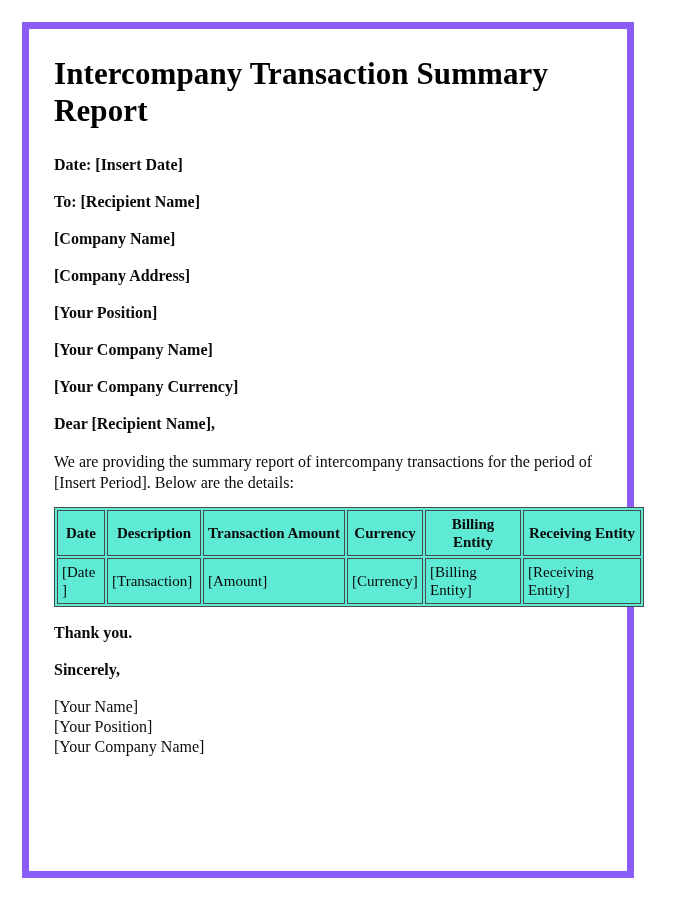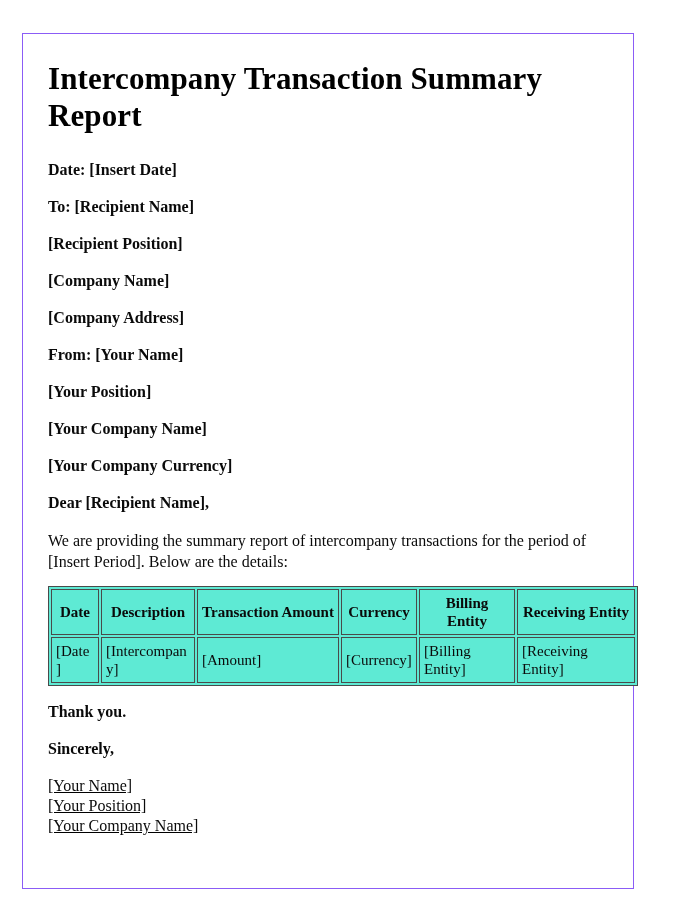--- a/index.html
+++ b/index.html
@@ -12,24 +12,24 @@
     height: 900px;
     font-family: "Liberation Serif", "DejaVu Serif", serif;
     color: #000000;
     overflow: hidden;
   }
 
   
   .page {
     position: absolute;
     left: 22px;
-    top: 33px;
+    top: 22px;
     width: 612px;
     height: 856px;
-    border: 1px solid #8b5cf6;
+    border: 7px solid #8b5cf6;
     box-sizing: border-box;
     background: #ffffff;
   }
   .page-inner {
     padding: 26px 24px 0 25px;
     box-sizing: border-box;
     height: 100%;
   }
 
   
@@ -95,48 +95,45 @@
   col.c-date      { width: 48px;  }
   col.c-desc      { width: 94px;  }
   col.c-amount    { width: 142px; }
   col.c-currency  { width: 76px;  }
   col.c-billing   { width: 96px;  }
   col.c-receiving { width: 118px; }
 
   
   .signature-block {
     margin-top: 11px;
-    text-decoration: underline;
   }
   .signature-block .sig-line {
     font-size: 16px;
     line-height: 20px;
     margin: 0;
     color: #0a0a0a;
   }
 </style>
 </head>
 <body>
 
 <div class="page">
   <div class="page-inner">
 
     <h1 class="doc-title">Intercompany Transaction Summary Report</h1>
 
     <p class="line">Date: [Insert Date]</p>
 
     <p class="line">To: [Recipient Name]</p>
 
-    <p class="line">[Recipient Position]</p>
 
     <p class="line">[Company Name]</p>
 
     <p class="line">[Company Address]</p>
 
-    <p class="line">From: [Your Name]</p>
 
     <p class="line">[Your Position]</p>
 
     <p class="line">[Your Company Name]</p>
 
     <p class="line">[Your Company Currency]</p>
 
     <p class="line">Dear [Recipient Name],</p>
 
     <p class="body-para">We are providing the summary report of intercompany transactions for the period of [Insert Period]. Below are the details:</p>
@@ -156,21 +153,21 @@
           <th>Description</th>
           <th>Transaction Amount</th>
           <th>Currency</th>
           <th>Billing Entity</th>
           <th>Receiving Entity</th>
         </tr>
       </thead>
       <tbody>
         <tr class="data-row">
           <td>[Date]</td>
-          <td>[Intercompany]</td>
+          <td>[Transaction]</td>
           <td>[Amount]</td>
           <td>[Currency]</td>
           <td>[Billing Entity]</td>
           <td>[Receiving Entity]</td>
         </tr>
       </tbody>
     </table>
 
 
 

